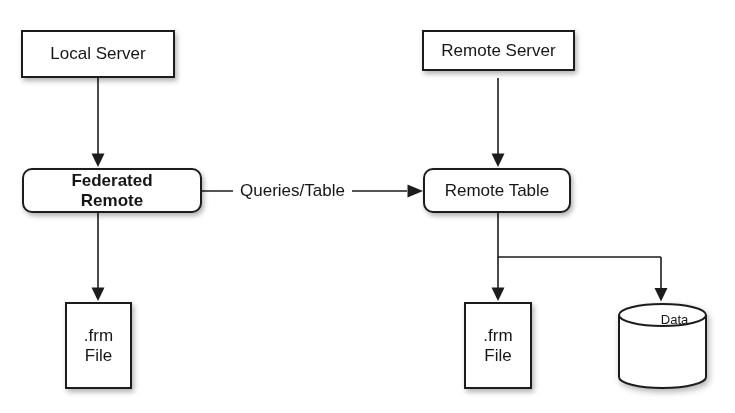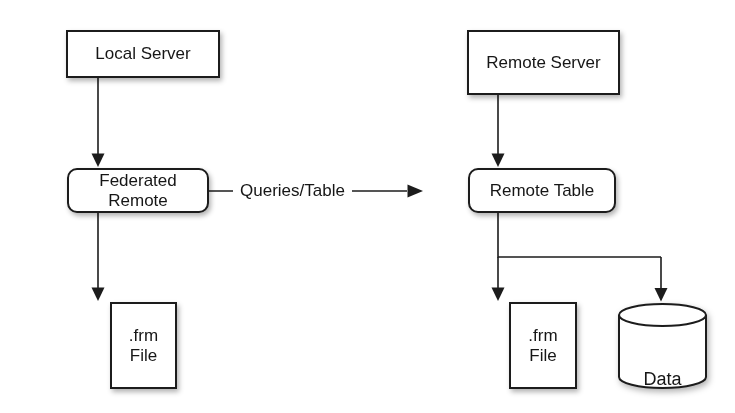--- a/index.html
+++ b/index.html
@@ -32,48 +32,47 @@
     background: #ffffff;
     border: 2px solid #1c1c1c;
     display: flex;
     flex-direction: column;
     align-items: center;
     justify-content: center;
     text-align: center;
     font-size: 17px;
     line-height: 20px;
     box-shadow: 2px 3px 5px rgba(0,0,0,0.30);
-    margin-left: 45px;
   }
   .rounded { border-radius: 10px; }
   .node-local-server    { left: 21px;  top: 30px;  width: 154px; height: 48px; }
-  .node-remote-server   { left: 422px; top: 30px;  width: 153px; height: 65px; }
-  .node-federated-table { left: 22px;  top: 168px; width: 142px; height: 45px; }
+  .node-remote-server   { left: 422px; top: 30px;  width: 153px; height: 41px; }
+  .node-federated-table { left: 22px;  top: 168px; width: 180px; height: 45px; font-weight: bold; }
   .node-remote-table    { left: 423px; top: 168px; width: 148px; height: 45px; }
   .node-frm-local       { left: 65px;  top: 302px; width: 67px;  height: 87px; }
   .node-frm-remote      { left: 464px; top: 302px; width: 68px;  height: 87px; }
   .cylinder {
     position: absolute;
     left: 617px; top: 302px;
     width: 91px; height: 88px;
   }
   .cylinder svg {
     display: block;
     filter: drop-shadow(2px 3px 3px rgba(0,0,0,0.30));
   }
   .cylinder .cyl-label {
     position: absolute;
-    left: 0; top: 0;
+    left: 12px; top: 0;
     width: 91px; height: 88px;
     display: flex;
-    align-items: flex-end;
+    align-items: flex-start;
     justify-content: center;
     padding-top: 10px;
     box-sizing: border-box;
-    font-size: 18px;
+    font-size: 13px;
   }
   .edge-label {
     position: absolute;
     left: 233px; top: 181px;
     width: 119px; height: 20px;
     display: flex;
     align-items: center;
     justify-content: center;
     font-size: 17px;
     white-space: nowrap;

